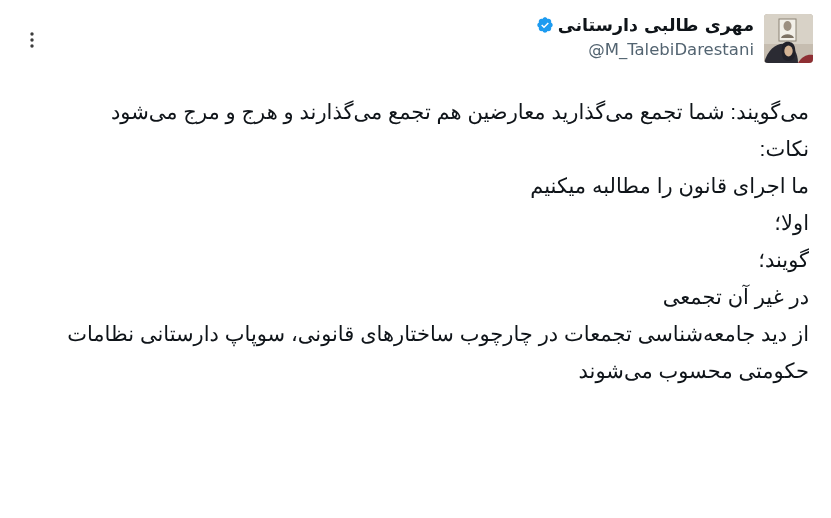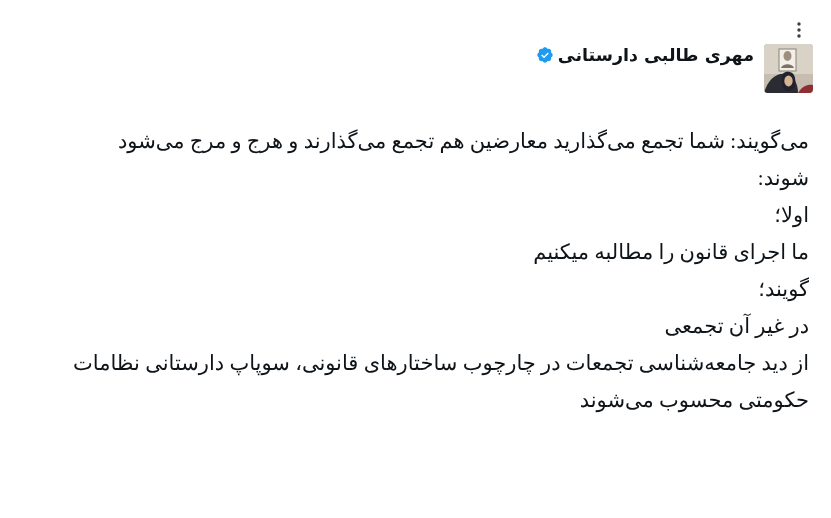--- a/index.html
+++ b/index.html
@@ -19,22 +19,22 @@
     position: relative;
     width: 831px;
     height: 518px;
     box-sizing: border-box;
     padding: 14px 18px 0 18px;
   }
 
   
   .header {
     display: flex;
-    flex-direction: column;
-    align-items: flex-end;
+    flex-direction: row;
+    align-items: center;
     justify-content: flex-start;
     direction: ltr;
   }
   .more-btn {
     width: 28px;
     height: 28px;
     flex: 0 0 28px;
     display: flex;
     align-items: center;
     justify-content: center;
@@ -105,21 +105,21 @@
 
   
   .tweet-body {
     margin-top: 30px;
     direction: rtl;
     font-size: 21px;
     line-height: 37px;
     color: #0f1419;
     padding-left: 10px;
     padding-right: 4px;
-    font-family: Liberation Serif, serif;
+    font-family: Liberation Sans, sans-serif;
   }
   .tweet-body p {
     margin: 0;
     padding: 0;
   }
 </style>
 </head>
 <body>
 
 <div class="tweet">
@@ -138,20 +138,21 @@
 
     <div class="identity">
       <div class="names">
         <div class="name-line">
           <span class="display-name">مهری طالبی دارستانی</span>
           <svg class="verified-badge" viewBox="0 0 24 24" aria-hidden="true">
             <path fill="#1d9bf0" d="M22.25 12c0-1.43-.88-2.67-2.19-3.34.46-1.39.2-2.9-.81-3.91s-2.52-1.27-3.91-.81C14.67 2.63 13.43 1.75 12 1.75s-2.67.88-3.34 2.19c-1.39-.46-2.9-.2-3.91.81s-1.27 2.52-.81 3.91C2.63 9.33 1.75 10.57 1.75 12s.88 2.67 2.19 3.34c-.46 1.39-.2 2.9.81 3.91s2.52 1.27 3.91.81c.67 1.31 1.91 2.19 3.34 2.19s2.67-.88 3.34-2.19c1.39.46 2.9.2 3.91-.81s1.27-2.52.81-3.91c1.31-.67 2.19-1.91 2.19-3.34z"></path>
             <path fill="#ffffff" d="M10.67 16.36 6.9 12.6l1.41-1.41 2.36 2.36 5.02-5.02 1.41 1.41z"></path>
           </svg>
         </div>
+        <div class="handle">@M_TalebiDarestani</div>
       </div>
 
       <div class="avatar">
         <svg width="49" height="49" viewBox="0 0 49 49" aria-hidden="true">
           <rect x="0" y="0" width="49" height="49" fill="#c6bdb0"></rect>
           <rect x="0" y="0" width="49" height="30" fill="#d8d2c7"></rect>
           <rect x="15" y="5" width="17" height="22" fill="#f2efe8" stroke="#8a8275" stroke-width="1"></rect>
           <ellipse cx="23.5" cy="12" rx="4" ry="5" fill="#9c8f80"></ellipse>
           <path d="M17 24c1.5-5 11.5-5 13 0z" fill="#7d7264"></path>
           <path d="M0 49 C 4 34, 14 28, 22 30 C 30 32, 34 40, 34 49 Z" fill="#2b2b33"></path>
@@ -159,21 +160,21 @@
           <path d="M18 33 C 18 26, 30 26, 31 34 C 33 44, 28 47, 24 47 C 19 47, 17 42, 18 33 Z" fill="#22222a"></path>
           <ellipse cx="24.5" cy="37" rx="4.2" ry="5.4" fill="#d4b495"></ellipse>
           <path d="M34 49 C 38 42, 44 40, 49 41 L 49 49 Z" fill="#8e2f33"></path>
         </svg>
       </div>
     </div>
   </div>
 
   <div class="tweet-body">
     <p>می‌گویند: شما تجمع می‌گذارید معارضین هم تجمع می‌گذارند و هرج و مرج می‌شود</p>
-    <p>شوند:</p>
+    <p>نکات:</p>
+    <p>ما اجرای قانون را مطالبه میکنیم</p>
     <p>اولا؛</p>
-    <p>ما اجرای قانون را مطالبه میکنیم</p>
     <p>گویند؛</p>
     <p>در غیر آن تجمعی</p>
     <p>از دید جامعه‌شناسی تجمعات در چارچوب ساختارهای قانونی، سوپاپ دارستانی نظامات حکومتی محسوب می‌شوند</p>
   </div>
 
 </div>
 
 </body></html>

